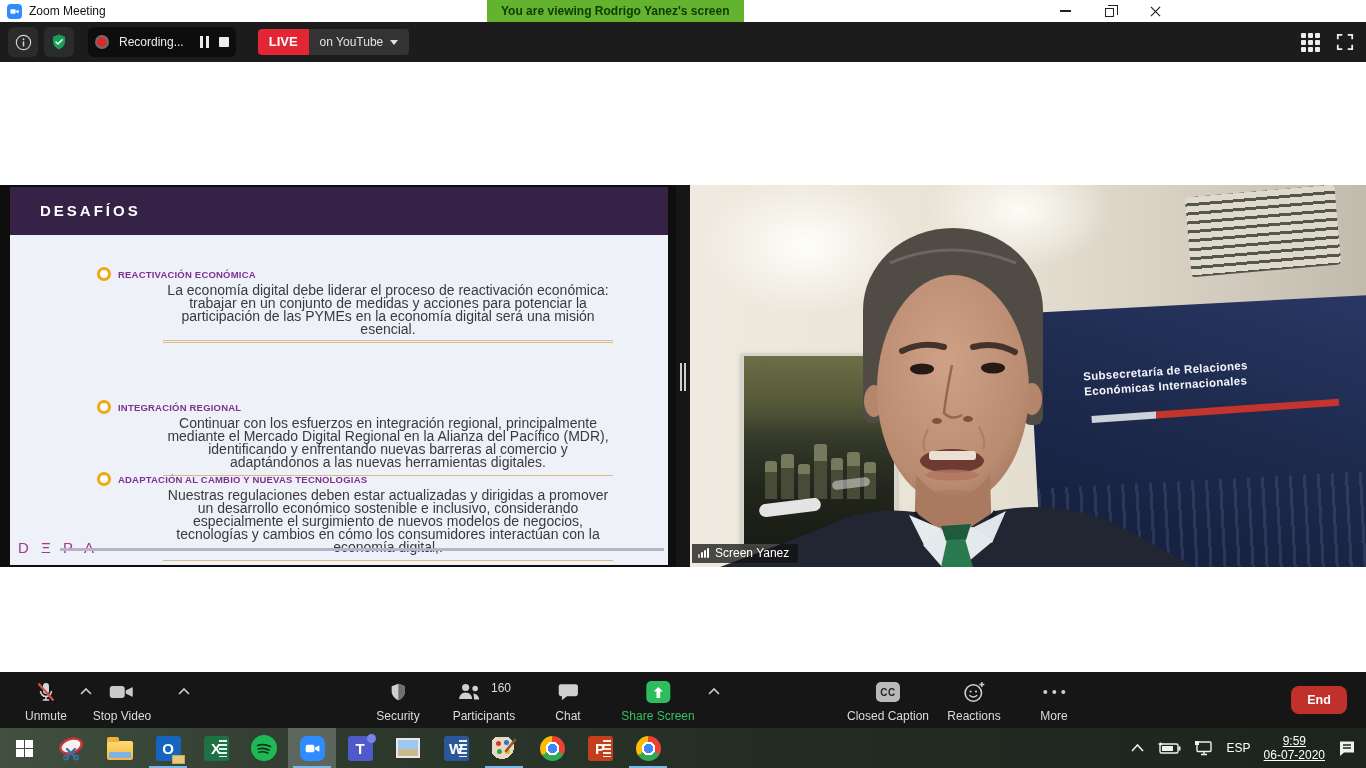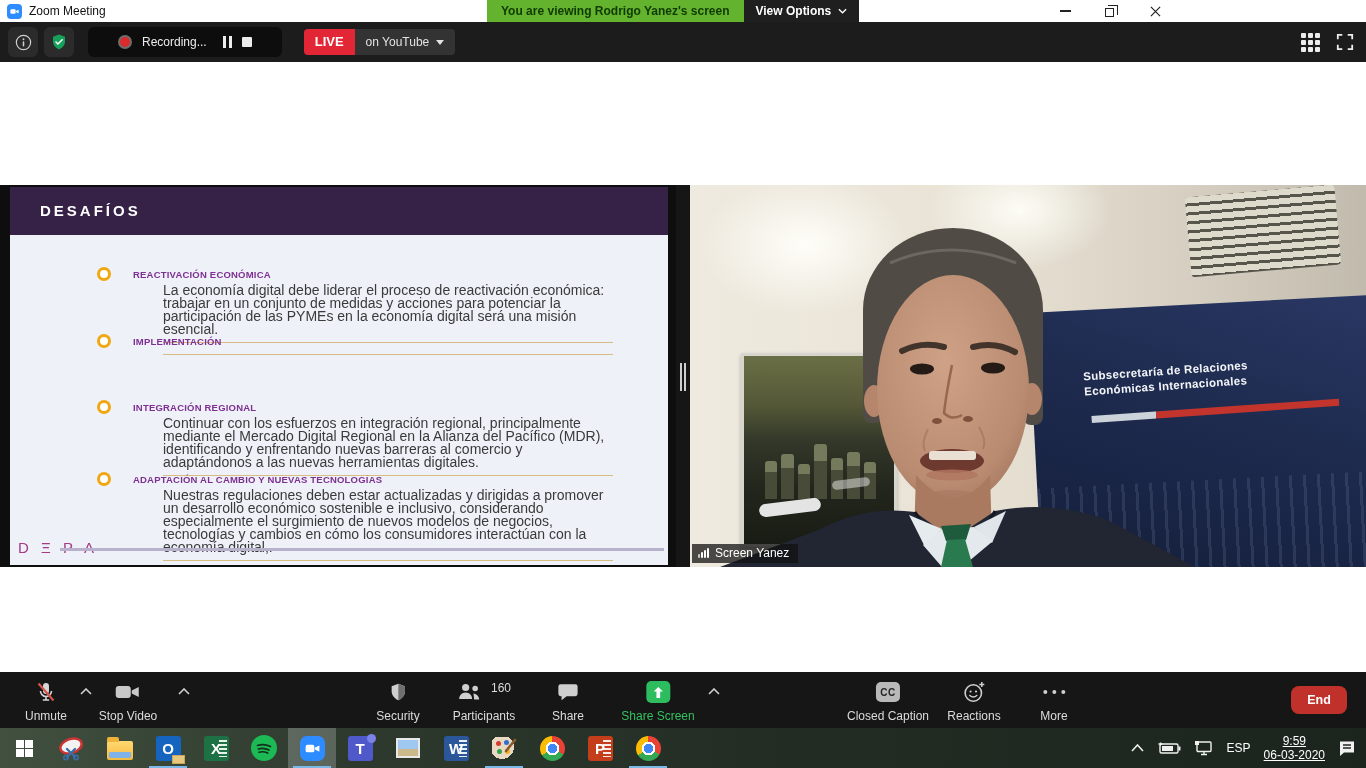--- a/index.html
+++ b/index.html
@@ -4,54 +4,54 @@
 <style>
   * { margin:0; padding:0; box-sizing:border-box; }
   html,body { width:1366px; height:768px; }
   body { font-family:"Liberation Sans", sans-serif; background:#fff; overflow:hidden; }
   .screen { position:relative; width:1366px; height:768px; background:#fff; overflow:hidden; }
 
   
   .titlebar { position:absolute; left:0; top:0; width:1178px; height:22px; background:#ffffff; display:flex; align-items:center; }
   .zoom-logo { width:15px; height:15px; border-radius:4px; background:#2d8cff; margin-left:7px; display:flex; align-items:center; justify-content:center; }
   .win-title { font-size:12px; color:#111; margin-left:7px; }
-  .top-banner-wrap { position:absolute; left:487px; top:0; height:22px; display:flex; }
+  .top-banner-wrap { position:absolute; left:487px; top:0; height:22px; display:flex;flex-direction:column; }
   .green-banner { background:#63b32e; color:#103a02; font-size:12px; font-weight:bold; line-height:22px; padding:0 14px; }
   .view-options { background:#1f1f1f; color:#fff; font-size:12px; font-weight:bold; line-height:22px; padding:0 12px; display:flex; align-items:center; gap:7px; cursor:pointer; }
   .win-controls { position:absolute; right:0; top:0; height:22px; display:flex; }
   .win-ctrl { width:45px; height:22px; display:flex; align-items:center; justify-content:center; }
   .min-glyph { width:11px; height:2px; background:#222; }
   .restore-glyph { position:relative; width:9px; height:9px; border:1px solid #222; background:#fff; margin-top:2px; margin-left:-2px;}
   .restore-glyph:before { content:""; position:absolute; left:2px; top:-4px; width:9px; height:9px; border:1px solid #222; border-bottom:none; border-left:none; }
 
   
   .controlbar { position:absolute; left:0; top:22px; width:1366px; height:40px; background:#1c1c1c; }
   .cb-left { position:absolute; left:8px; top:0; height:40px; display:flex; align-items:center; gap:6px; }
   .cbtn { width:30px; height:30px; background:#2b2b2b; border-radius:6px; display:flex; align-items:center; justify-content:center; cursor:pointer; }
-  .rec-pill { height:30px; background:#0d0d0d; border-radius:6px; display:flex; align-items:center; gap:10px; padding:0 30px; margin-left:8px; }
+  .rec-pill { height:30px; background:#0d0d0d; border-radius:6px; display:flex; align-items:center; gap:10px; padding:0 7px; margin-left:8px; }
   .rec-dot { width:10px; height:10px; border-radius:50%; background:#d92b2b; border:2px solid #6d6d6d; box-sizing:content-box; }
   .rec-label { font-size:12px; color:#ececec; }
   .rec-pause { display:flex; gap:3px; cursor:pointer; margin-left:6px; }
   .rec-pause span { width:3px; height:12px; background:#ececec; }
   .rec-stop { width:10px; height:10px; background:#ececec; border-radius:1px; cursor:pointer; }
   .live-wrap { display:flex; height:26px; border-radius:4px; overflow:hidden; margin-left:16px; }
   .live-badge { background:#e32636; color:#fff; font-weight:bold; font-size:13px; line-height:26px; padding:0 11px; }
   .yt-pill { background:#333333; color:#e2e2e2; font-size:12px; line-height:26px; padding:0 11px; display:flex; align-items:center; gap:7px; cursor:pointer;text-align:center; }
   .caret-down { width:0; height:0; border-left:4px solid transparent; border-right:4px solid transparent; border-top:5px solid #e2e2e2; }
   .cb-right { position:absolute; right:12px; top:0; height:40px; display:flex; align-items:center; gap:16px; }
   .grid9 { display:grid; grid-template-columns:repeat(3,5px); grid-template-rows:repeat(3,5px); gap:2px; cursor:pointer; }
   .grid9 span { background:#ededed; border-radius:1px; }
 
   
   .share { position:absolute; left:0; top:185px; width:676px; height:382px; background:#0e0e0e; }
-  .slide { position:absolute; left:10px; top:2px; width:658px; height:378px; background:#eef1f8; overflow:hidden; }
+  .slide { position:absolute; left:10px; top:2px; width:658px; height:378px; background:#eef1f8; overflow:hidden;text-align:center; }
   .slide-header { position:absolute; left:0; top:0; width:658px; height:48px; background:#362147; }
   .slide-title { position:absolute; left:30px; top:0; line-height:48px; color:#fff; font-size:15px; font-weight:bold; letter-spacing:3px; }
   .sec { position:absolute; left:87px; width:530px; }
-  .sec-head { display:flex; align-items:center; gap:22px; }
+  .sec-head { display:flex; align-items:center; gap:7px; }
   .sec-dot { width:8px; height:8px; border-radius:50%; background:#fff; border:3px solid #f0a711; box-sizing:content-box; }
   .sec-title { font-size:9.5px; font-weight:bold; color:#7d2f92; letter-spacing:.2px; }
   .sec-body { margin:3px 0 0 66px; width:450px; font-size:14px; line-height:13px; color:#3a3a3a; }
   .sec-line { margin:6px 0 0 66px; width:450px; border-top:1px solid rgba(210,170,90,.75); }
   .depa-logo { position:absolute; left:8px; top:352px; font-size:15px; color:#a23a88; letter-spacing:4px; }
   .depa-line { position:absolute; left:50px; top:361px; width:604px; height:3px; background:#b7b1cc; }
 
   
   .divider { position:absolute; left:676px; top:185px; width:14px; height:382px; background:#161616; cursor:col-resize; }
   .divider .bar { position:absolute; top:178px; width:2px; height:28px; background:#cfcfcf; }
@@ -231,24 +231,20 @@
       <div class="sec" style="top:80px">
         <div class="sec-head">
           <span class="sec-dot"></span>
           <span class="sec-title">REACTIVACIÓN ECONÓMICA</span>
         </div>
         <div class="sec-body">La economía digital debe liderar el proceso de reactivación económica: trabajar en un conjunto de medidas y acciones para potenciar la participación de las PYMEs en la economía digital será una misión esencial.</div>
         <div class="sec-line"></div>
       </div>
 
       <div class="sec" style="top:147px">
-        <div class="sec-head">
-          <span class="sec-dot"></span>
-          <span class="sec-title">IMPLEMENTACIÓN</span>
-        </div>
         <div class="sec-line"></div>
       </div>
 
       <div class="sec" style="top:285px">
         <div class="sec-head">
           <span class="sec-dot"></span>
           <span class="sec-title">ADAPTACIÓN AL CAMBIO Y NUEVAS TECNOLOGÍAS</span>
         </div>
         <div class="sec-body">Nuestras regulaciones deben estar actualizadas y dirigidas a promover un desarrollo económico sostenible e inclusivo, considerando especialmente el surgimiento de nuevos modelos de negocios, tecnologías y cambios en cómo los consumidores interactúan con la economía digital,.</div>
         <div class="sec-line"></div>
@@ -358,21 +354,21 @@
           <path d="M12 16.5V20M8.8 20h6.4" stroke="#d6d6d6" stroke-width="1.6"></path>
           <line x1="4.5" y1="3.5" x2="19.5" y2="20.5" stroke="#d4544a" stroke-width="2.2"></line>
         </svg>
       </div>
       <span>Unmute</span>
     </div>
     <svg class="tchev" style="left:80px" width="12" height="7" viewBox="0 0 12 7">
         <polyline points="1,6 6,1 11,6" fill="none" stroke="#cfcfcf" stroke-width="1.6"></polyline>
       </svg>
 
-    <div class="titem" style="left:128px">
+    <div class="titem" style="left:122px">
       <div class="ticon">
         <svg width="26" height="22" viewBox="0 0 26 20">
           <rect x="1" y="4" width="15" height="12" rx="3" fill="#c9c9c9"></rect>
           <path d="M17 8.5 24 5v10l-7-3.5z" fill="#c9c9c9"></path>
         </svg>
       </div>
       <span>Stop Video</span>
     </div>
     <svg class="tchev" style="left:178px" width="12" height="7" viewBox="0 0 12 7">
         <polyline points="1,6 6,1 11,6" fill="none" stroke="#cfcfcf" stroke-width="1.6"></polyline>
@@ -400,21 +396,21 @@
       </div>
       <span>Participants</span>
     </div>
 
     <div class="titem" style="left:568px">
       <div class="ticon">
         <svg width="22" height="22" viewBox="0 0 24 24">
           <path d="M4 3.5h16a2.5 2.5 0 0 1 2.5 2.5v8a2.5 2.5 0 0 1-2.5 2.5H10.5l-5.5 4.5v-4.5H4A2.5 2.5 0 0 1 1.5 14V6A2.5 2.5 0 0 1 4 3.5z" fill="#cfcfcf"></path>
         </svg>
       </div>
-      <span>Share</span>
+      <span>Chat</span>
     </div>
 
     <div class="titem share-green" style="left:658px">
       <div class="ticon">
         <div class="share-sq">
           <svg width="12" height="13" viewBox="0 0 12 14">
               <path d="M6 1 L11 6 H8 V13 H4 V6 H1 Z" fill="#fff"></path>
             </svg>
         </div>
       </div>
@@ -547,21 +543,21 @@
     <div class="tray-item">
       <svg width="20" height="16" viewBox="0 0 20 16">
         <rect x="3" y="2" width="14" height="9.5" rx="1" fill="none" stroke="#f0f0f0" stroke-width="1.4"></rect>
         <path d="M7 14.5h6M10 11.5v3" stroke="#f0f0f0" stroke-width="1.4"></path>
         <rect x="1" y="1" width="4" height="4" fill="#f0f0f0"></rect>
       </svg>
     </div>
     <div class="tray-item lang">ESP</div>
     <div class="clock">
       <div>9:59</div>
-      <div>06-03-2020</div>
+      <div>06-07-2020</div>
     </div>
     <div class="tray-item">
       <svg width="18" height="17" viewBox="0 0 18 17">
         <path d="M2 1.5h14v11H6l-4 3.5z" fill="#f0f0f0"></path>
         <path d="M5 5h8M5 8h8" stroke="#20291f" stroke-width="1.3"></path>
       </svg>
     </div>
   </div>
 
 </div>

